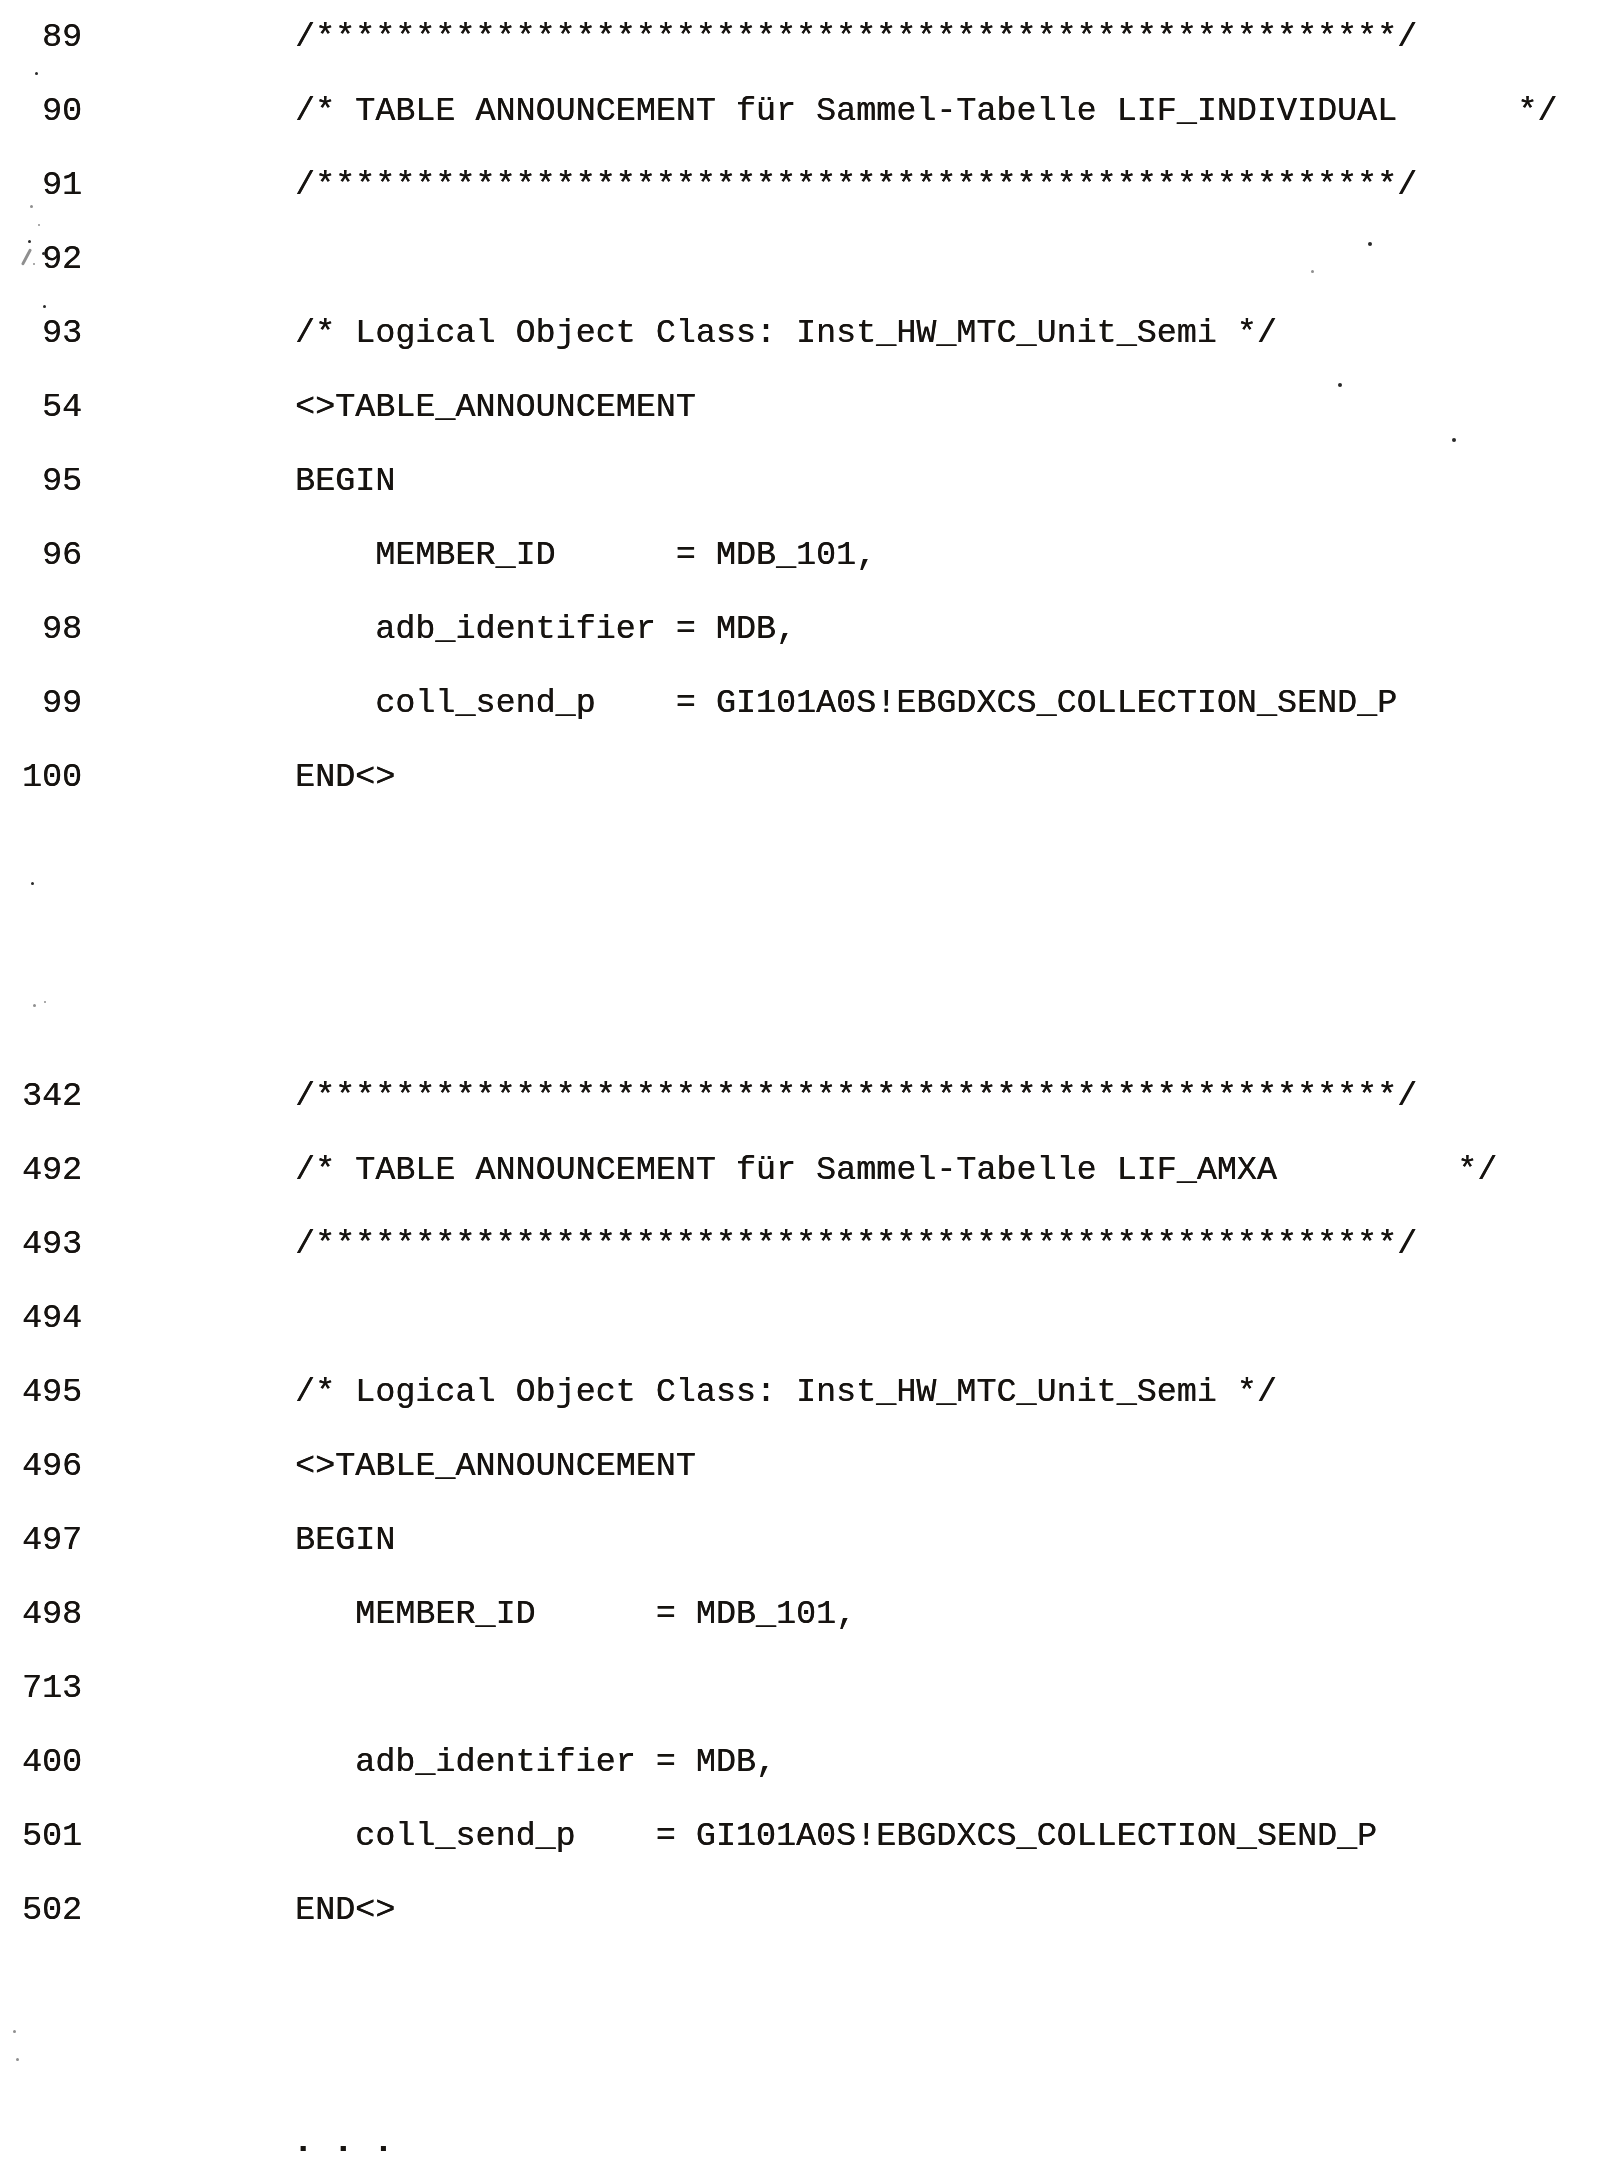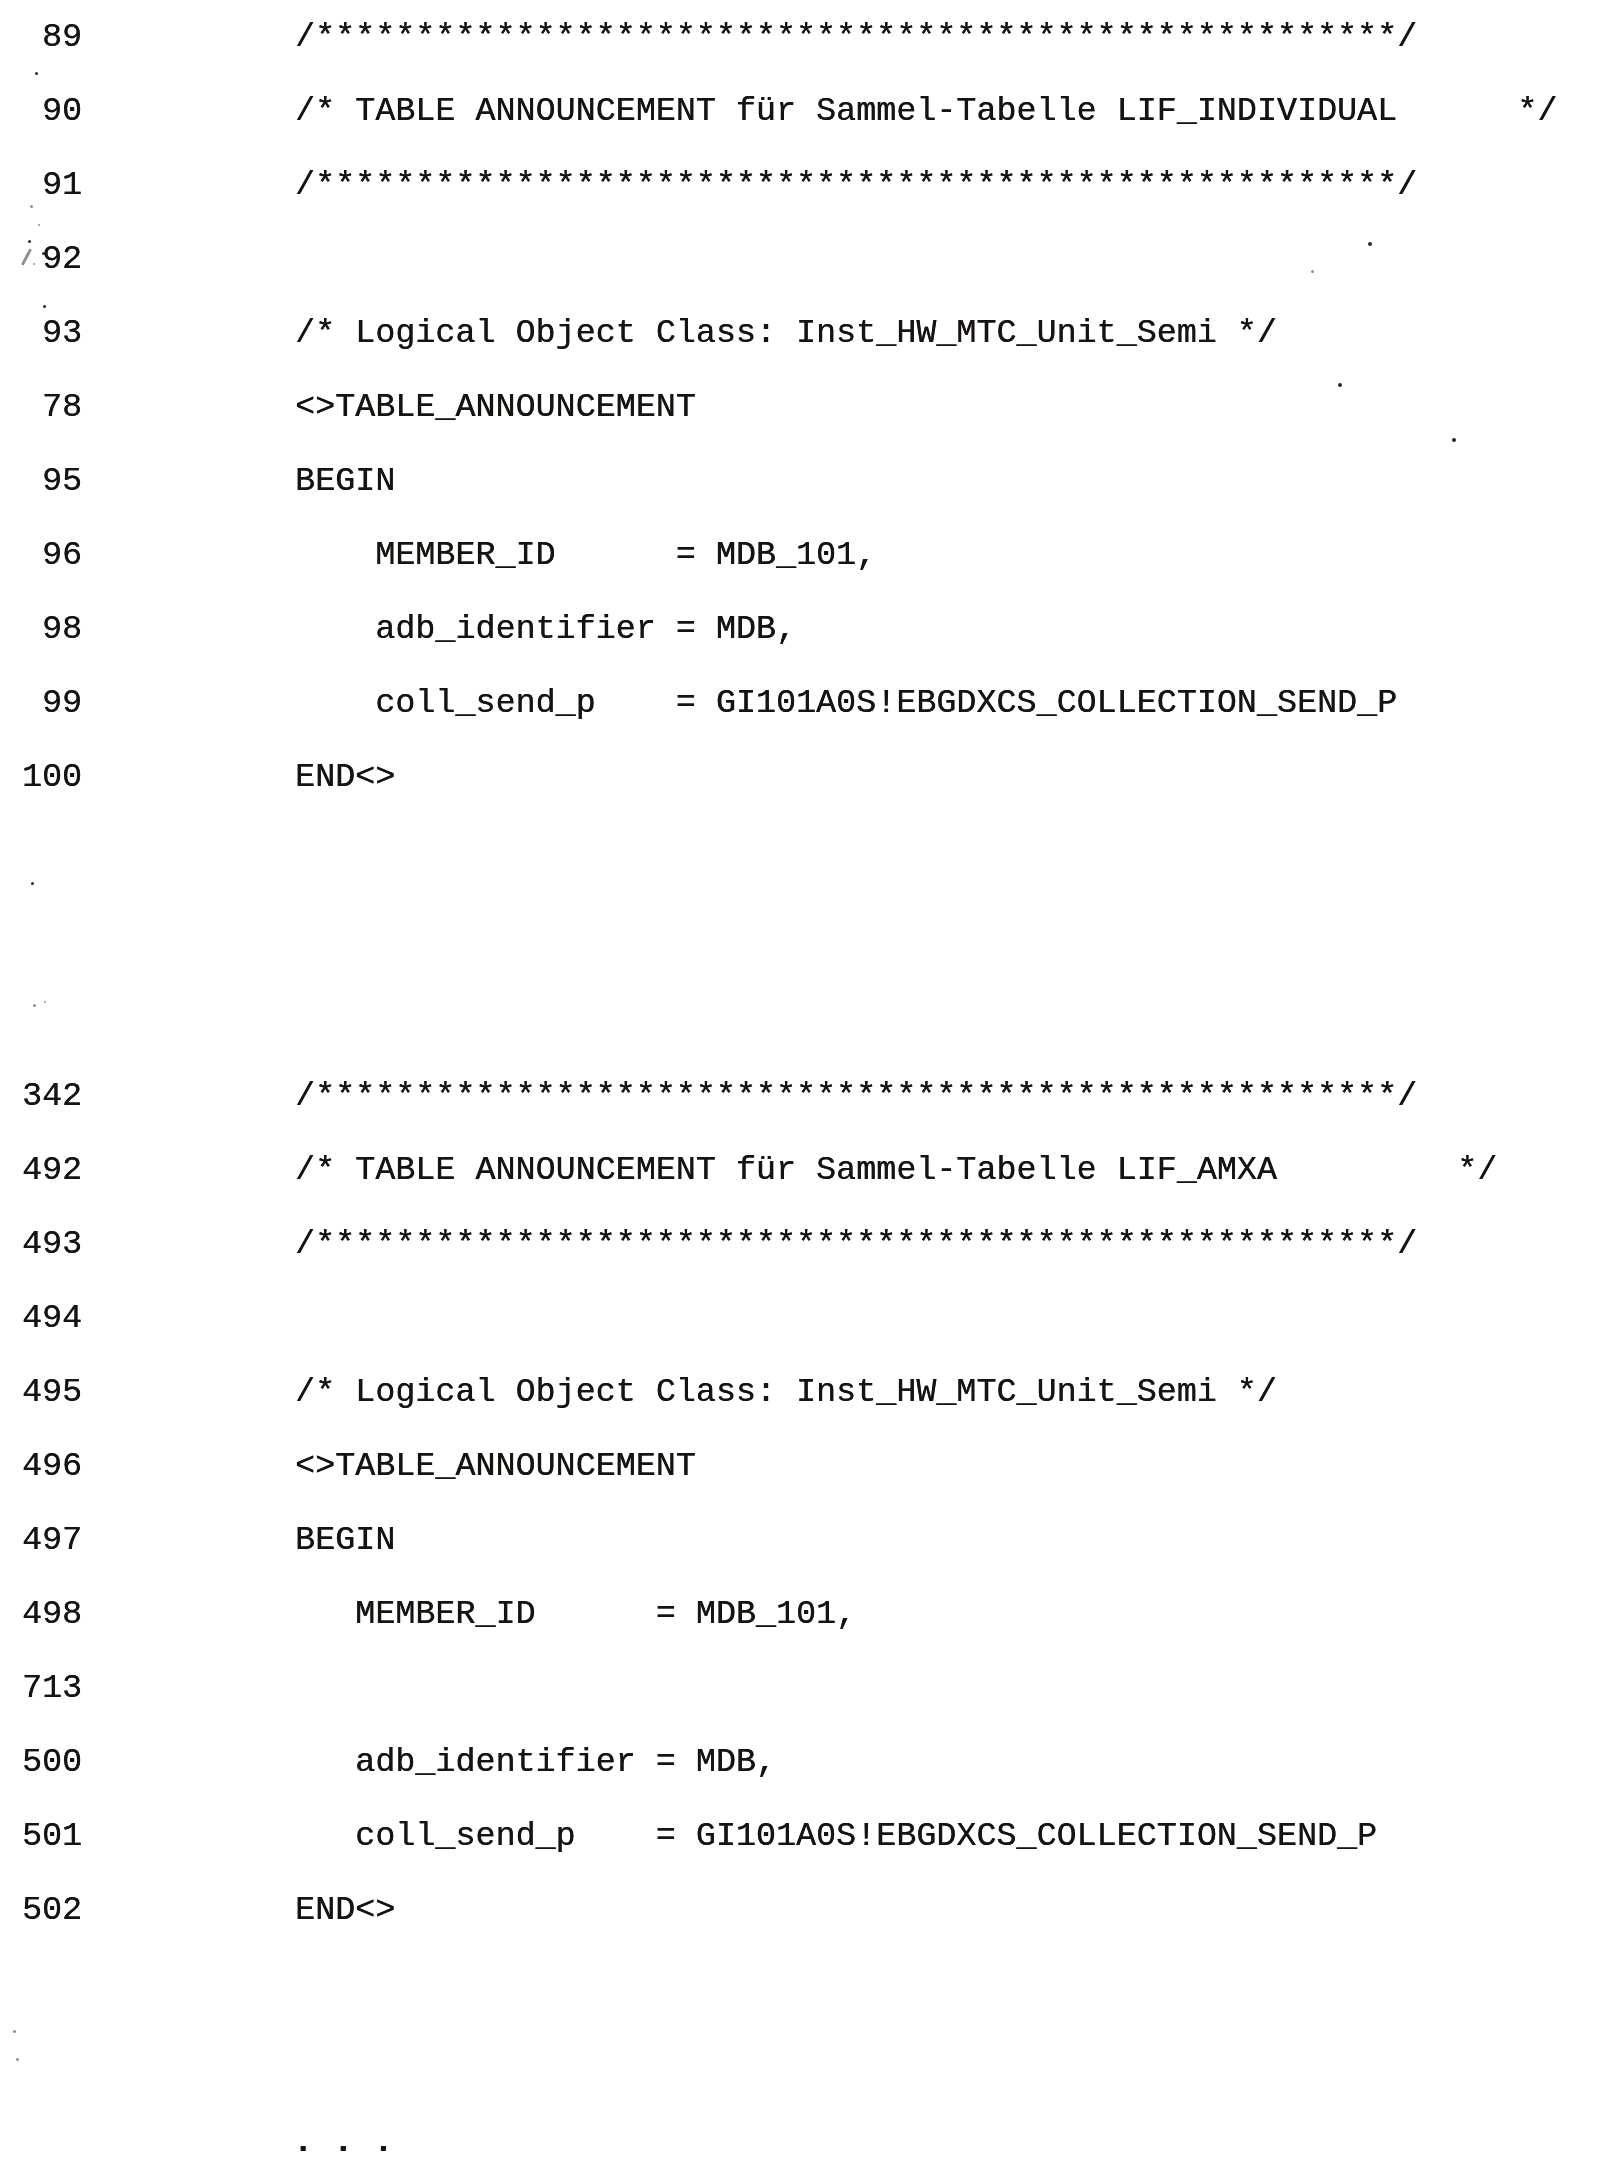--- a/index.html
+++ b/index.html
@@ -78,21 +78,21 @@
     <span class="num">92</span>
     <span class="txt"></span>
   </div>
 
   <div class="row">
     <span class="num">93</span>
     <span class="txt">/* Logical Object Class: Inst_HW_MTC_Unit_Semi */</span>
   </div>
 
   <div class="row">
-    <span class="num">78</span>
+    <span class="num">54</span>
     <span class="txt">&lt;&gt;TABLE_ANNOUNCEMENT</span>
   </div>
 
   <div class="row">
     <span class="num">95</span>
     <span class="txt">BEGIN</span>
   </div>
 
   <div class="row">
     <span class="num">96</span>
@@ -154,21 +154,21 @@
   <div class="row">
     <span class="num">498</span>
     <span class="txt">   MEMBER_ID      = MDB_101,</span>
   </div>
 
   <div class="row">
     <span class="num">713</span>
   </div>
 
   <div class="row">
-    <span class="num">500</span>
+    <span class="num">400</span>
     <span class="txt">   adb_identifier = MDB,</span>
   </div>
 
   <div class="row">
     <span class="num">501</span>
     <span class="txt">   coll_send_p    = GI101A0S!EBGDXCS_COLLECTION_SEND_P</span>
   </div>
 
   <div class="row">
     <span class="num">502</span>

